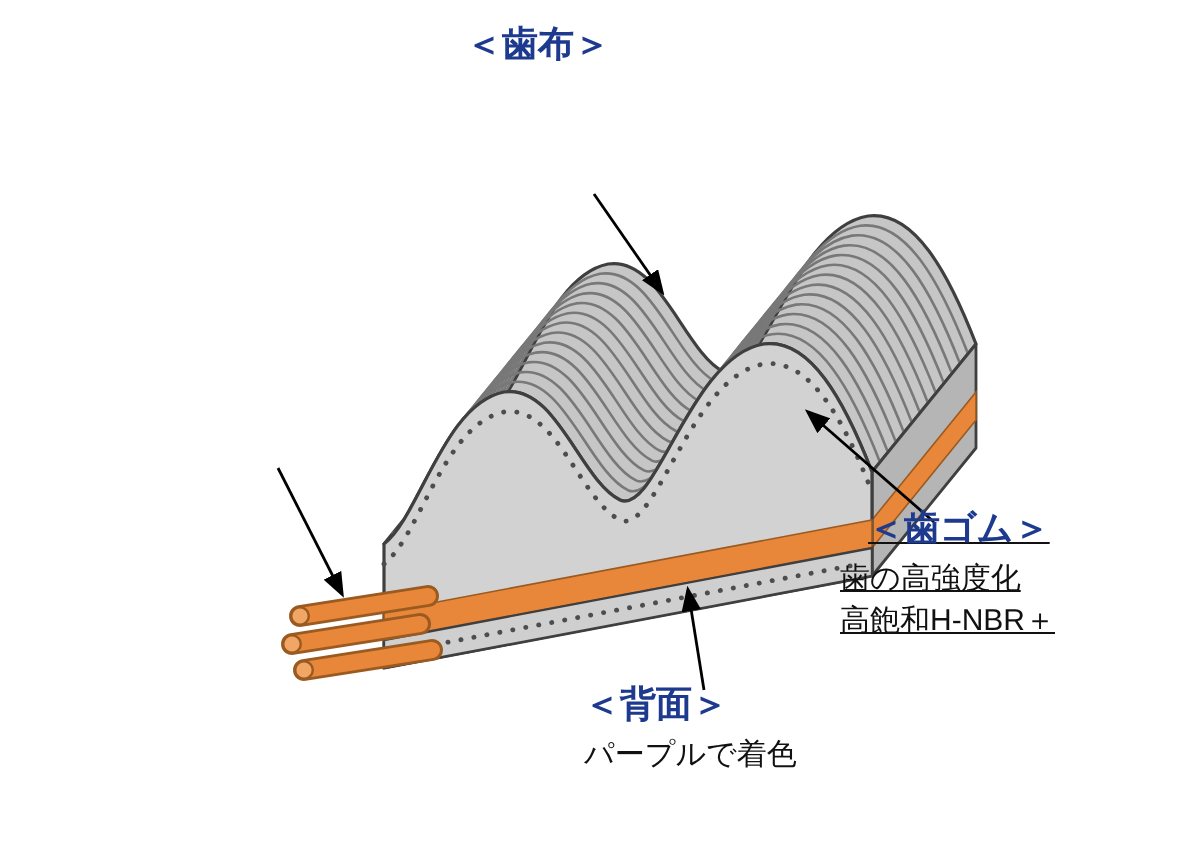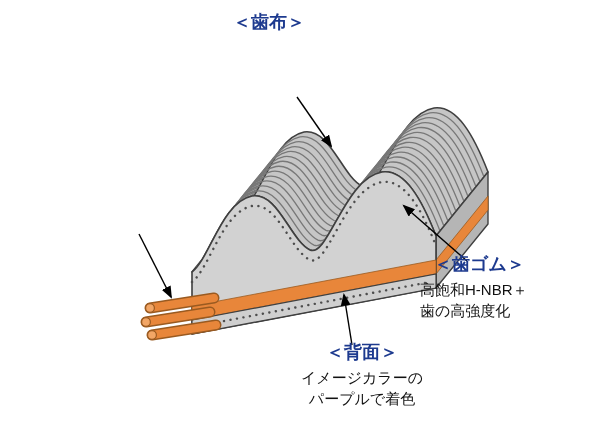--- a/index.html
+++ b/index.html
@@ -22,23 +22,23 @@
   }
   .label-line{
     font-size:15px;
     line-height:21px;
     white-space:nowrap;
   }
   .lbl-fabric{left:225px;top:10px;}
   .lbl-fabric .label-title{padding-left:8px;text-align:center;}
   .lbl-core{left:28px;top:136px;}
   .lbl-core .label-title{padding-left:26px;}
-  .lbl-rubber{left:420px;top:252px;}
+  .lbl-rubber{left:420px;top:252px;text-decoration:underline;}
   .lbl-rubber .label-title{padding-left:14px;}
-  .lbl-back{left:292px;top:340px;width:140px;text-align:center;}
+  .lbl-back{left:292px;top:340px;width:140px;}
 </style>
 </head>
 <body>
 
 <div class="canvas">
 
   <svg width="600" height="429" viewBox="0 0 600 429">
     <defs>
       <path id="beltProfile" fill="none" d="M192 272 C210 258 222 202 252 196 C278 192 290 240 310 250 C328 258 345 178 382 172 C405 169 422 200 436 236"></path>
       <marker id="ah" markerWidth="9" markerHeight="7" refX="7.5" refY="3.5" orient="auto">
@@ -101,23 +101,22 @@
     </g>
   </svg>
 
   <div class="label lbl-fabric">
     <div class="label-title">＜歯布＞</div>
   </div>
 
 
   <div class="label lbl-rubber">
     <div class="label-title">＜歯ゴム＞</div>
+    <div class="label-line">歯の高強度化</div>
     <div class="label-line">高飽和H-NBR＋</div>
-    <div class="label-line">歯の高強度化</div>
   </div>
 
   <div class="label lbl-back">
     <div class="label-title">＜背面＞</div>
-    <div class="label-line">イメージカラーの</div>
     <div class="label-line">パープルで着色</div>
   </div>
 
 </div>
 
 </body></html>

